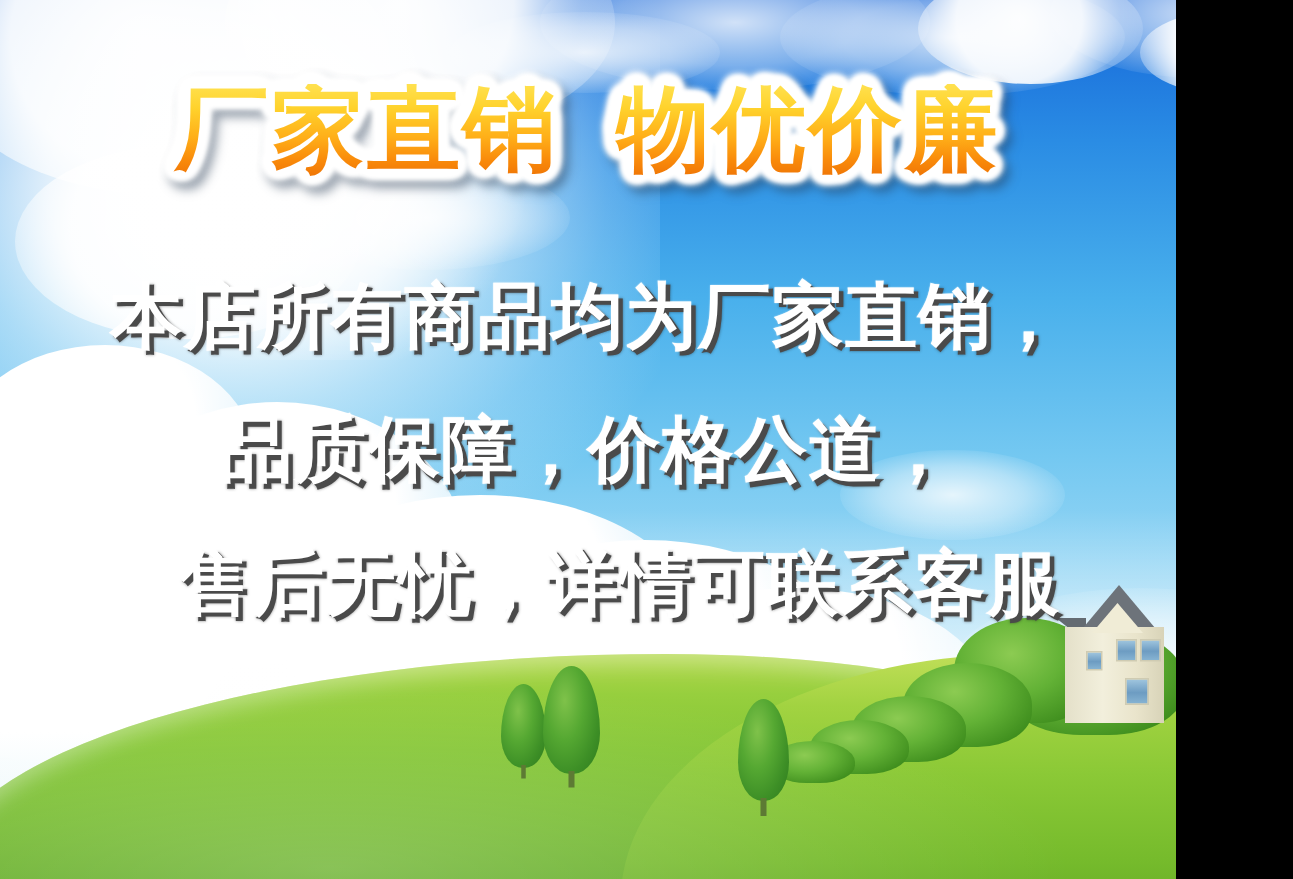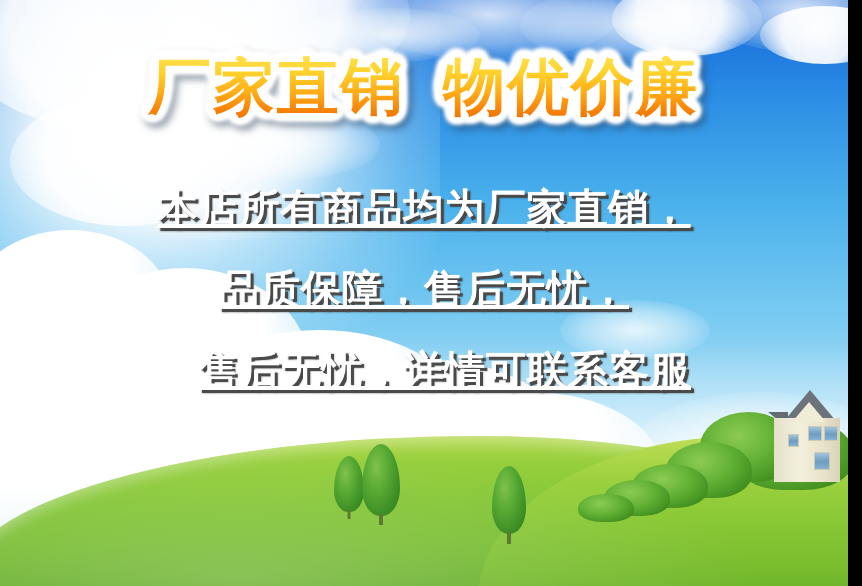--- a/index.html
+++ b/index.html
@@ -1,17 +1,17 @@
 <!DOCTYPE html>
 <html><head>
 <meta charset="utf-8">
 <style>
   html,body{margin:0;padding:0;background:#000;}
   #banner{
-    position:relative;width:848px;height:586px;overflow:hidden;
+    position:relative;width:784px;height:586px;overflow:hidden;
     font-family:"Liberation Sans","DejaVu Sans",sans-serif;
     background:linear-gradient(to bottom,#1566d9 0%,#2a8ce4 16%,#49b0ec 34%,#74c8f1 52%,#a4dcf6 70%,#cbeaf8 86%,#e2f2f8 100%);
   }
 
   
   .sky-layer{position:absolute;inset:0;pointer-events:none;}
 
   
   .sun{
     position:absolute;left:-80px;top:-110px;width:520px;height:470px;
@@ -106,24 +106,23 @@
     background:linear-gradient(to bottom,#ffe14f 0%,#ffd22c 26%,#ffae18 58%,#f98a0a 82%,#ef7506 100%);
     -webkit-background-clip:text;background-clip:text;color:transparent;
     -webkit-text-stroke:0px;
     filter:drop-shadow(0 0 3px #ffffff) drop-shadow(0 0 3px #ffffff)
            drop-shadow(0 0 2px #ffffff) drop-shadow(1.5px 1.5px 0 #ffffff)
            drop-shadow(-1.5px 1.5px 0 #ffffff) drop-shadow(1.5px -1.5px 0 #ffffff)
            drop-shadow(-1.5px -1.5px 0 #ffffff) drop-shadow(4px 5px 3px rgba(35,55,80,.45));
   }
   .body-block{position:absolute;left:0;right:0;top:188px;text-align:center;}
   .body-line{
-    font-size:40px;font-weight:700;letter-spacing:1px;line-height:1;color:#ffffff;
+    font-size:48px;font-weight:700;letter-spacing:1px;line-height:1;color:#ffffff;
     margin-bottom:41px;white-space:pre;
     text-shadow:3px 3px 0 #4a4a4a, 3px 3px 2px rgba(30,30,30,.55), 0 0 1px rgba(255,255,255,.8);
-    text-decoration:underline;
   }
   .body-line:last-child{margin-bottom:0;padding-left:42px;}
 </style>
 </head>
 <body>
 
 <div id="banner">
 
   <div class="sky-layer">
 
@@ -192,17 +191,17 @@
     <div class="tree" style="left:492px;bottom:44px;width:34px;height:76px;">
       <div class="crown" style="width:34px;height:68px;"></div>
       <div class="trunk" style="top:66px;width:4px;height:12px;"></div>
     </div>
   </div>
 
   <div class="headline">厂家直销  物优价廉</div>
 
   <div class="body-block">
     <div class="body-line">本店所有商品均为厂家直销，</div>
-    <div class="body-line">品质保障，售后无忧，</div>
+    <div class="body-line">品质保障，价格公道，</div>
     <div class="body-line">售后无忧，详情可联系客服</div>
   </div>
 
 </div>
 
 </body></html>

